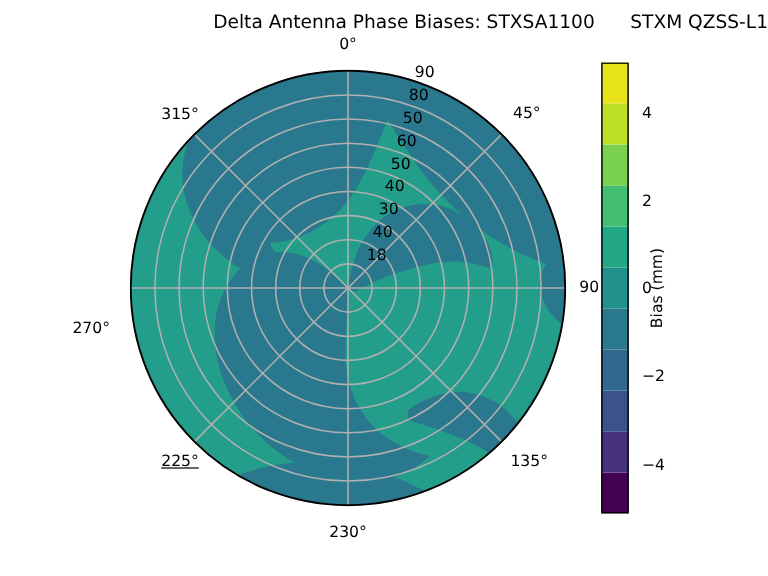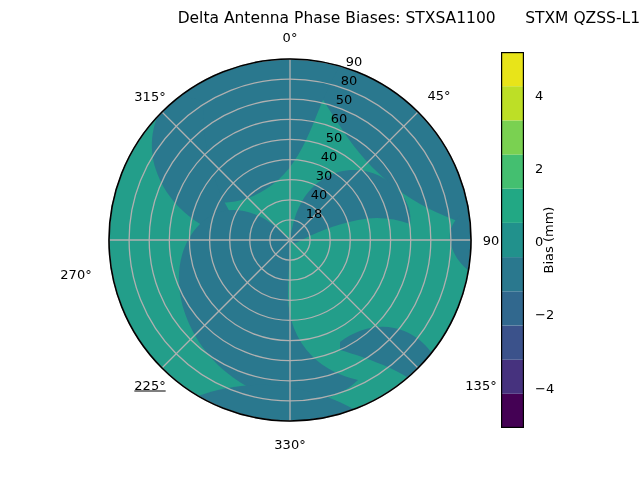--- a/index.html
+++ b/index.html
@@ -198,22 +198,22 @@
         <line x1="310" y1="54" x2="54" y2="310"></line>
       </g>
 
       <circle cx="182" cy="182" r="181" fill="none" stroke="#000000" stroke-width="1.6"></circle>
     </svg>
   </div>
 
   <div class="theta-label" style="left:290px; top:37px; transform:translate(-50%,-50%);">0°</div>
   <div class="theta-label" style="left:439px; top:95px; transform:translate(-50%,-50%);">45°</div>
   <div class="theta-label" style="left:491px; top:240px; transform:translate(-50%,-50%);">90</div>
-  <div class="theta-label" style="left:441px; top:385px; transform:translate(-50%,-50%);margin-left:40px;">135°</div>
-  <div class="theta-label" style="left:290px; top:444px; transform:translate(-50%,-50%);">330°</div>
+  <div class="theta-label" style="left:441px; top:385px; transform:translate(-50%,-50%);">135°</div>
+  <div class="theta-label" style="left:290px; top:444px; transform:translate(-50%,-50%);">230°</div>
   <div class="theta-label" style="left:150px; top:385px; transform:translate(-50%,-50%);text-decoration:underline;">225°</div>
   <div class="theta-label" style="left:76px; top:240px; transform:translate(-50%,-50%);margin-top:34px;">270°</div>
   <div class="theta-label" style="left:150px; top:96px; transform:translate(-50%,-50%);">315°</div>
 
   <div class="r-label" style="left:314px; top:213px; transform:translate(-50%,-50%);">18</div>
   <div class="r-label" style="left:319px; top:194px; transform:translate(-50%,-50%);">40</div>
   <div class="r-label" style="left:324px; top:175px; transform:translate(-50%,-50%);">30</div>
   <div class="r-label" style="left:329px; top:156px; transform:translate(-50%,-50%);">40</div>
   <div class="r-label" style="left:334px; top:137px; transform:translate(-50%,-50%);">50</div>
   <div class="r-label" style="left:339px; top:118px; transform:translate(-50%,-50%);">60</div>

